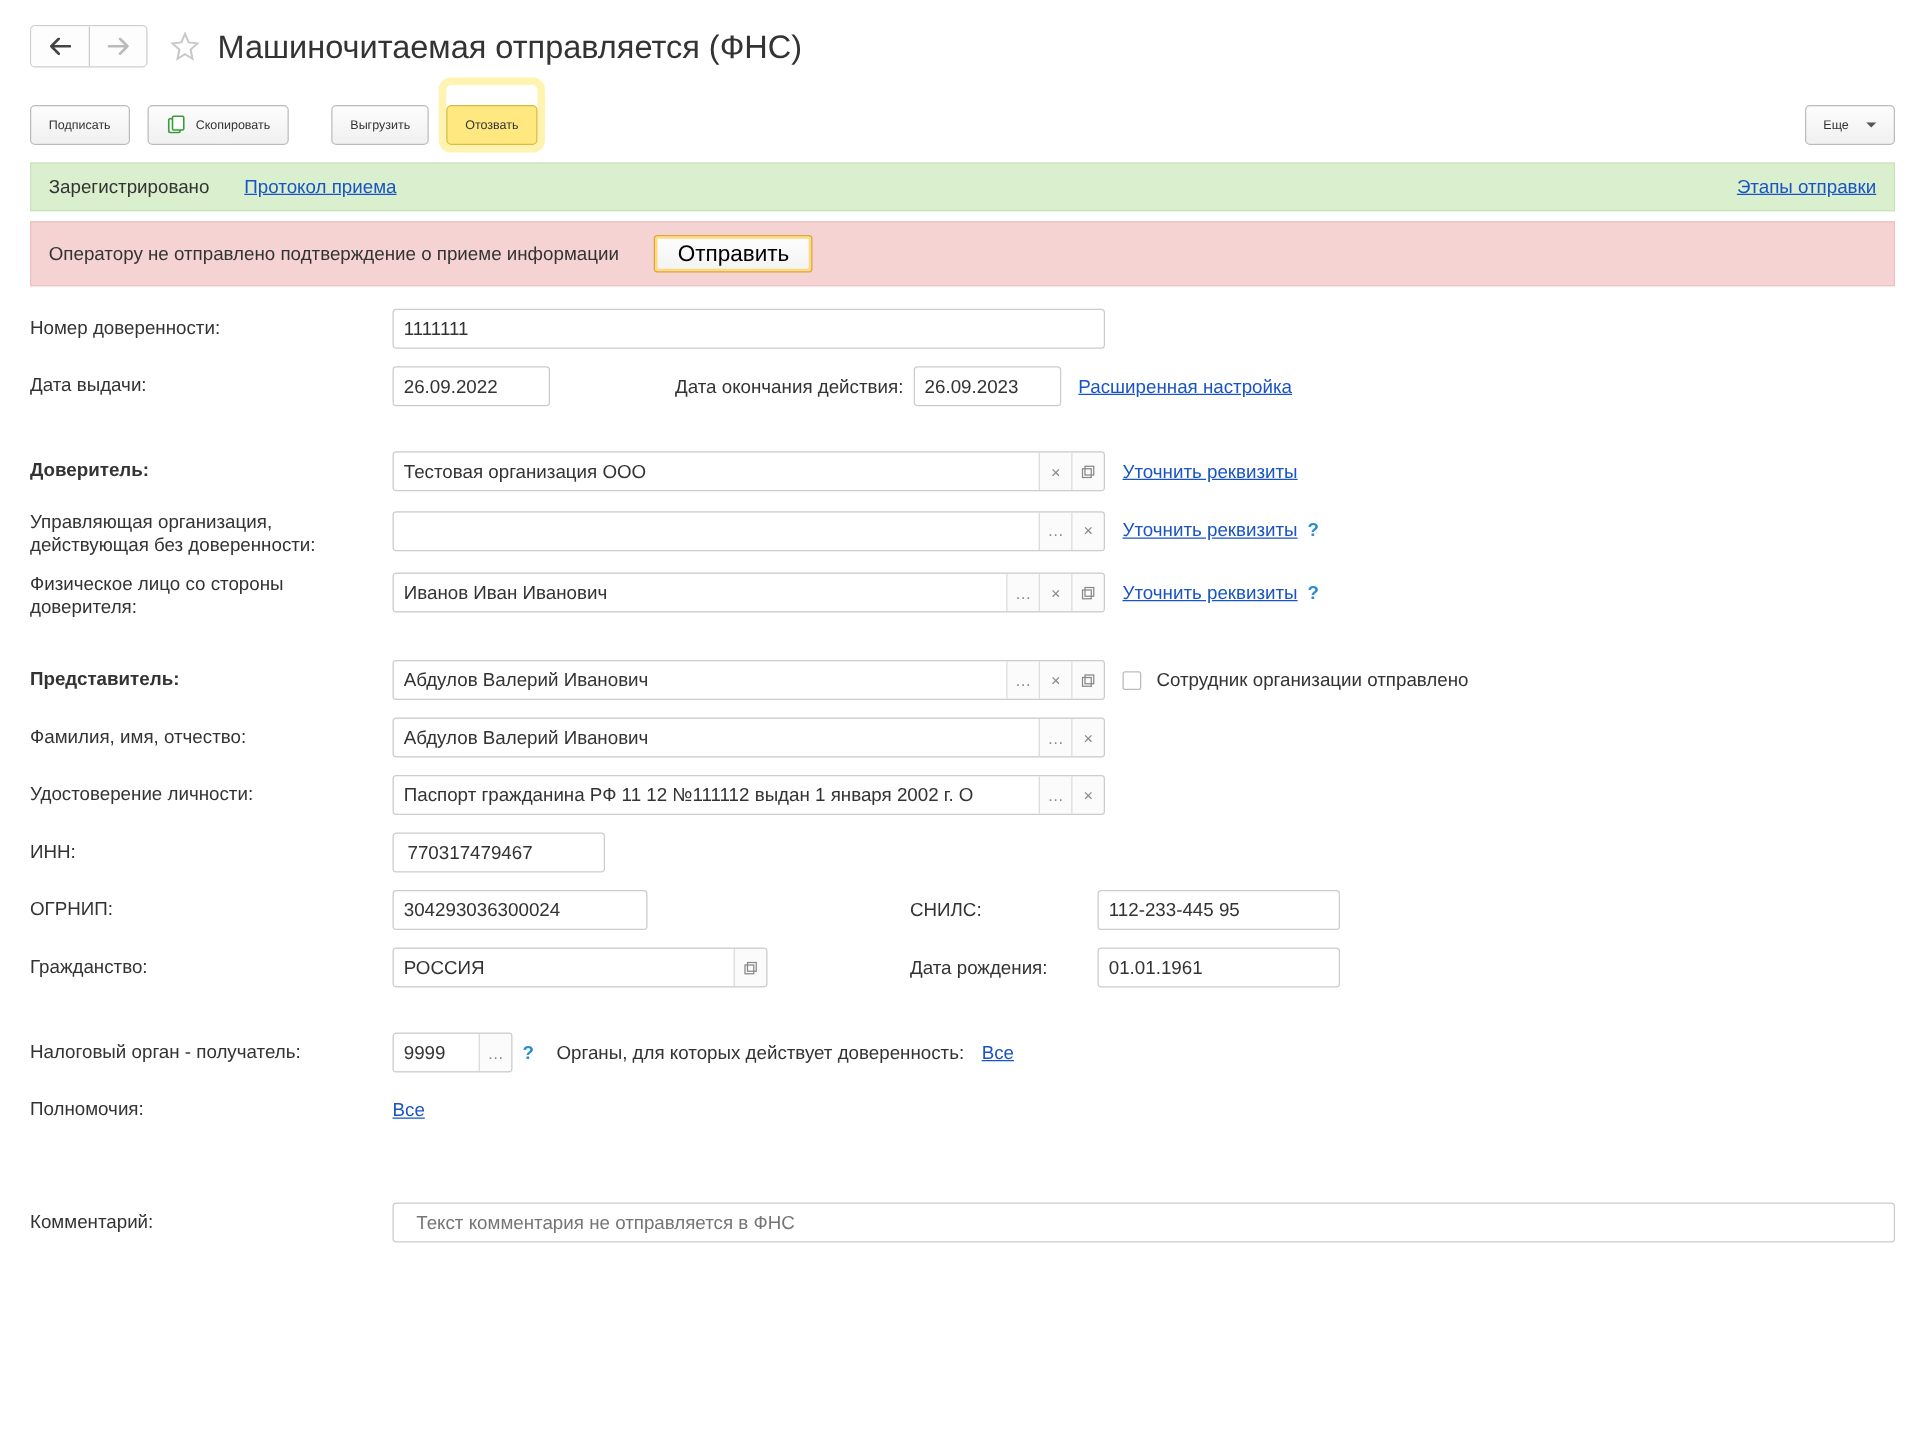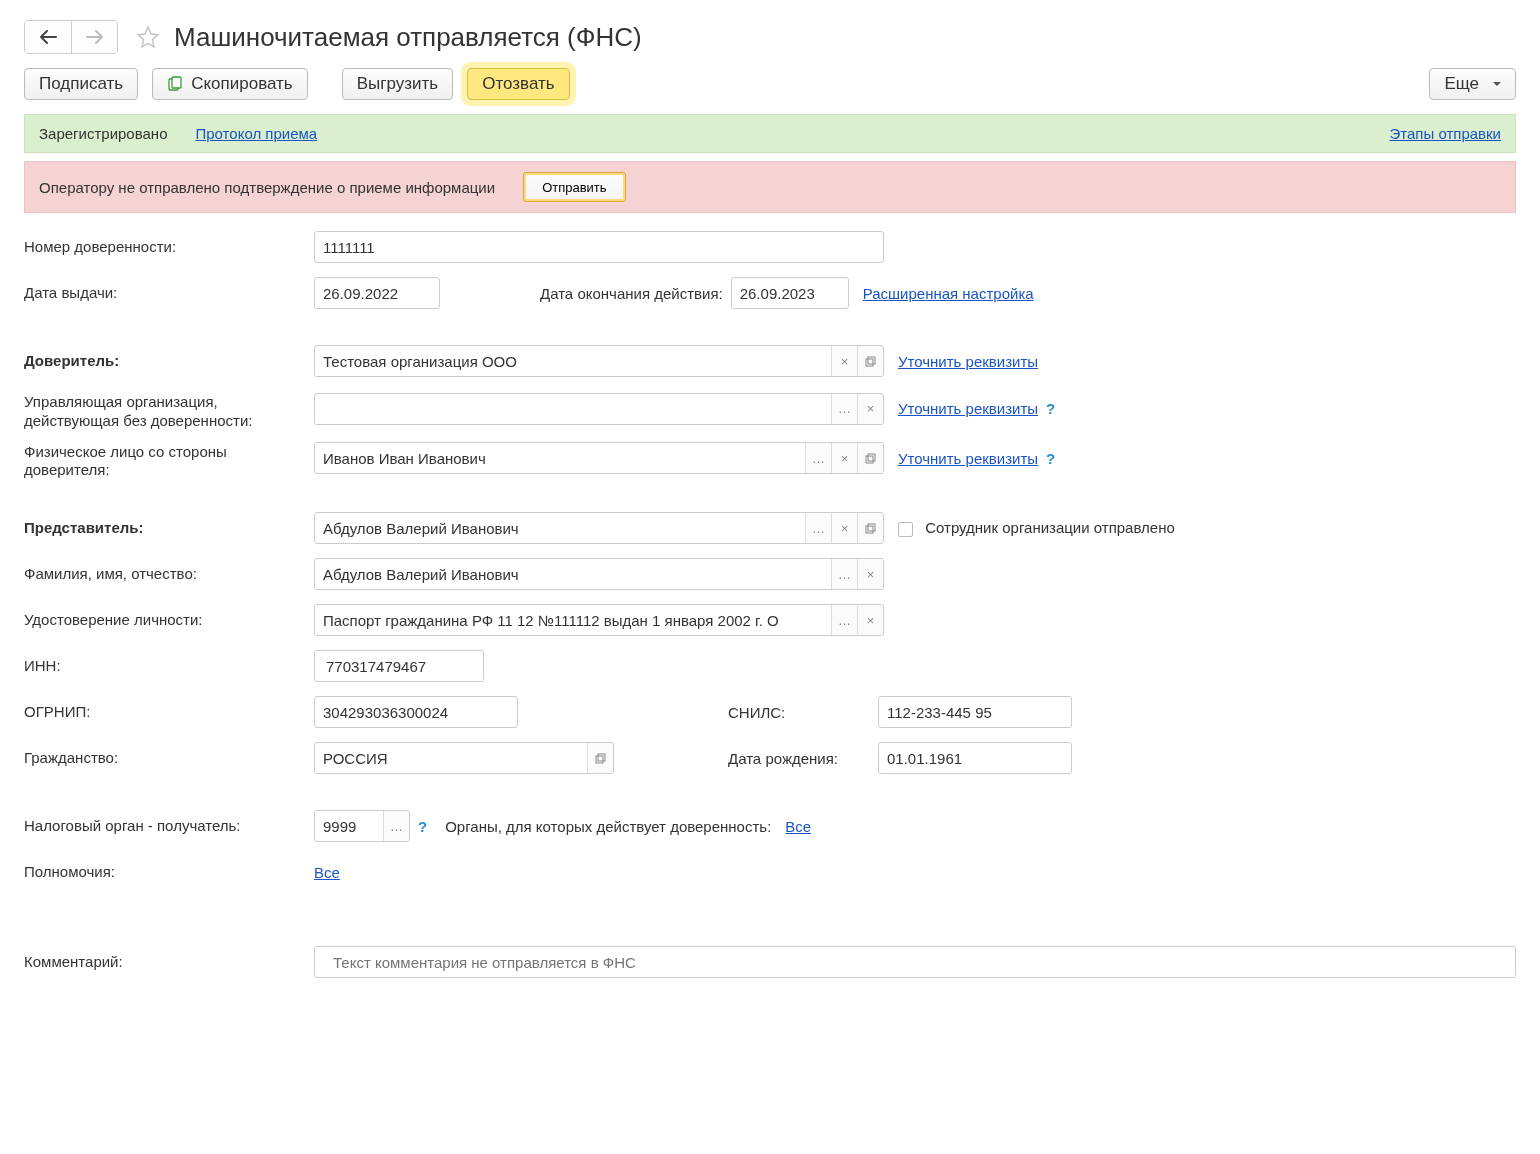--- a/index.html
+++ b/index.html
@@ -54,25 +54,26 @@
     gap: 14px;
     margin-bottom: 14px;
   }
   .btn {
     height: 32px;
     padding: 0 14px;
     border: 1px solid #bbb;
     border-radius: 4px;
     background: linear-gradient(#fdfdfd, #f0f0f0);
     color: #333;
-    font-size: 17px;
+    font-size: 10px;
     cursor: pointer;
     display: inline-flex;
     align-items: center;
     gap: 8px;
+    margin-top: 16px;
   }
   .btn-yellow {
     background: #ffe880;
     border-color: #d8bc40;
   }
   .btn-glow {
     box-shadow: 0 0 0 6px #fff3b0;
     border-radius: 4px;
   }
   .btn-more {
@@ -100,21 +101,21 @@
   }
   .banner .right-link {
     margin-left: auto;
   }
   .banner-red .inline-btn {
     height: 30px;
     padding: 0 18px;
     border: 1px solid #d9a83a;
     border-radius: 3px;
     background: linear-gradient(#fdfdfd, #f3f3f3);
-    font-size: 13px;
+    font-size: 18px;
     cursor: pointer;
     box-shadow: 0 0 0 2px #ffd97c inset;
   }
   .form { margin-top: 14px; }
   .row {
     display: flex;
     align-items: center;
     min-height: 40px;
     margin-bottom: 6px;
   }

